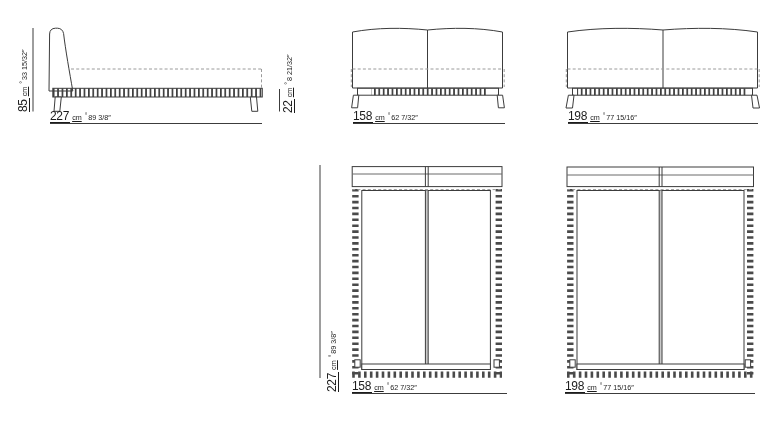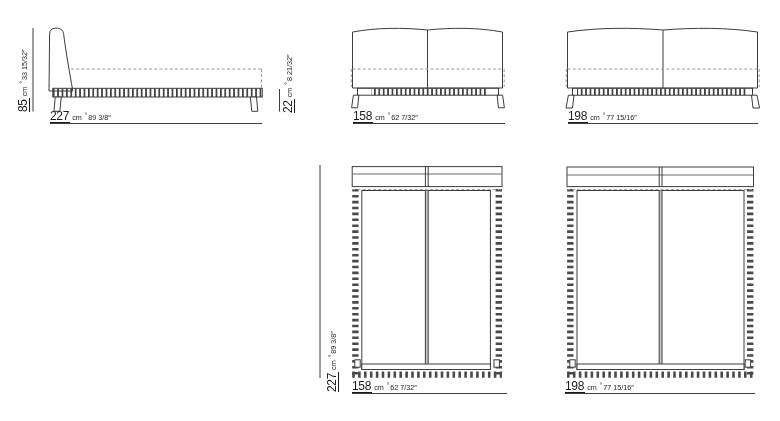--- a/index.html
+++ b/index.html
@@ -9,21 +9,21 @@
   }
   .sheet svg{position:absolute;left:0;top:0;}
   .dim{
     position:absolute;white-space:nowrap;color:#1c1c1c;line-height:10px;
   }
   .dim .num{
     font-size:12px;letter-spacing:-0.3px;line-height:11px;
     display:inline-block;border-bottom:1.2px solid #1c1c1c;padding:0 1px 0 0;
   }
   .dim .sm{font-size:7.2px;color:#1c1c1c;}
-  .dim .unit{margin-left:2px;}
+  .dim .unit{margin-left:2px;text-decoration:underline;}
   .dim .approx{margin-left:3px;font-size:6.5px;vertical-align:2.5px;}
   .dim .inch{margin-left:1px;}
   .vert{transform:rotate(-90deg);transform-origin:0 0;}
 </style>
 </head>
 <body>
 
 <div class="sheet">
 
   <svg width="780" height="421" viewBox="0 0 780 421">

